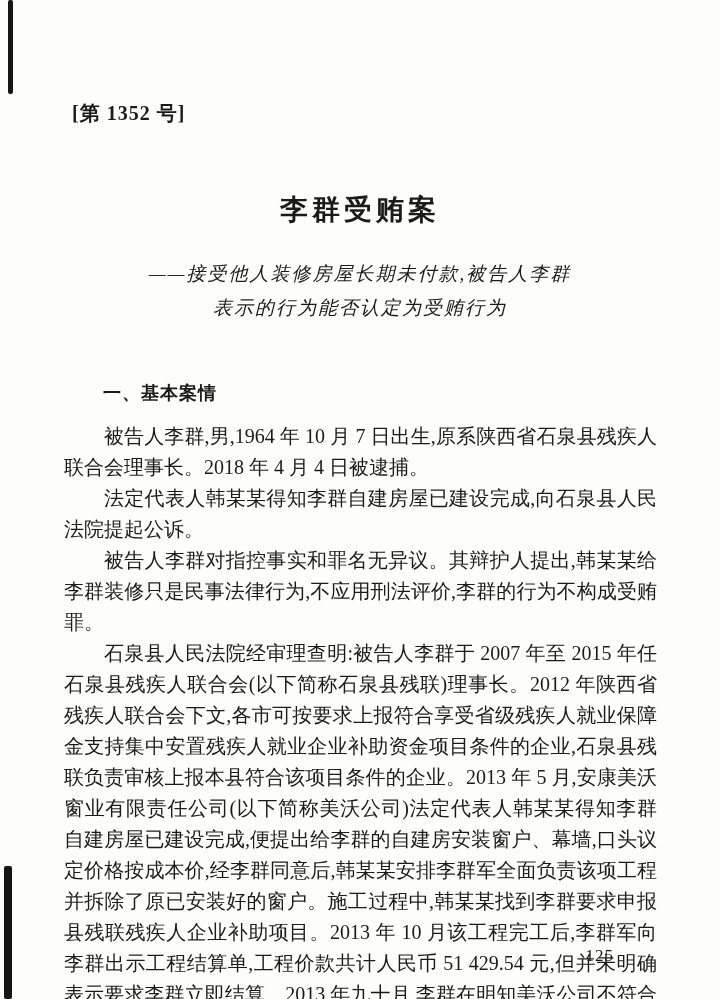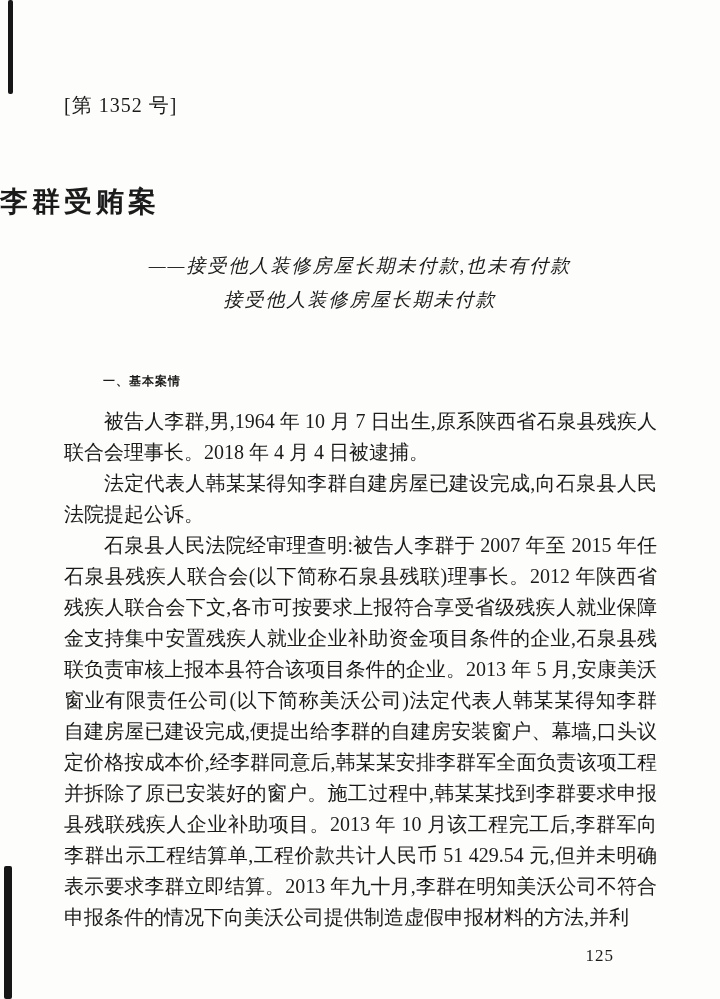--- a/index.html
+++ b/index.html
@@ -23,44 +23,44 @@
     background: #161616;
     border-radius: 2px;
   }
   .artifact.top-left {
     left: 8px; top: 0; width: 5px; height: 94px;
   }
   .artifact.bottom-left {
     left: 4px; top: 866px; width: 8px; height: 133px;
   }
   .case-number {
-    margin: 0;
+    margin: 8px;
     padding: 92px 0 0 64px;
     font-size: 20px;
-    font-weight: normal;
+    font-weight: bold;
     letter-spacing: 1px;
   }
   .doc-title {
     margin: 64px 0 0 0;
-    text-align: left;
+    text-align: center;
     font-size: 28px;
     font-weight: bold;
     letter-spacing: 4px;
   }
   .subtitle {
     margin: 28px 0 0 0;
     text-align: center;
     font-size: 19px;
     font-style: italic;
     line-height: 34px;
     letter-spacing: 2px;
   }
   .section-heading {
     margin: 56px 0 0 103px;
-    font-size: 12px;
+    font-size: 18px;
     font-weight: bold;
     font-family: "Liberation Sans", "DejaVu Sans", sans-serif;
     letter-spacing: 1px;
   }
   .body-text {
     margin: 16px 63px 8px 64px;
     font-size: 20px;
     line-height: 31px;
   }
   .body-text p {
@@ -82,27 +82,28 @@
 <div class="page">
 
   <div class="artifact top-left"></div>
   <div class="artifact bottom-left"></div>
 
   <p class="case-number">[第 1352 号]</p>
 
   <h1 class="doc-title">李群受贿案</h1>
 
   <div class="subtitle">
-    <div>——接受他人装修房屋长期未付款,也未有付款</div>
-    <div>接受他人装修房屋长期未付款</div>
+    <div>——接受他人装修房屋长期未付款,被告人李群</div>
+    <div>表示的行为能否认定为受贿行为</div>
   </div>
 
   <h2 class="section-heading">一、基本案情</h2>
 
   <div class="body-text">
     <p>被告人李群,男,1964 年 10 月 7 日出生,原系陕西省石泉县残疾人联合会理事长。2018 年 4 月 4 日被逮捕。</p>
     <p>法定代表人韩某某得知李群自建房屋已建设完成,向石泉县人民法院提起公诉。</p>
+    <p>被告人李群对指控事实和罪名无异议。其辩护人提出,韩某某给李群装修只是民事法律行为,不应用刑法评价,李群的行为不构成受贿罪。</p>
     <p>石泉县人民法院经审理查明:被告人李群于 2007 年至 2015 年任石泉县残疾人联合会(以下简称石泉县残联)理事长。2012 年陕西省残疾人联合会下文,各市可按要求上报符合享受省级残疾人就业保障金支持集中安置残疾人就业企业补助资金项目条件的企业,石泉县残联负责审核上报本县符合该项目条件的企业。2013 年 5 月,安康美沃窗业有限责任公司(以下简称美沃公司)法定代表人韩某某得知李群自建房屋已建设完成,便提出给李群的自建房安装窗户、幕墙,口头议定价格按成本价,经李群同意后,韩某某安排李群军全面负责该项工程并拆除了原已安装好的窗户。施工过程中,韩某某找到李群要求申报县残联残疾人企业补助项目。2013 年 10 月该工程完工后,李群军向李群出示工程结算单,工程价款共计人民币 51 429.54 元,但并未明确表示要求李群立即结算。2013 年九十月,李群在明知美沃公司不符合申报条件的情况下向美沃公司提供制造虚假申报材料的方法,并利</p>
   </div>
 
   <div class="page-number">125</div>
 
 </div>
 
 </body></html>

